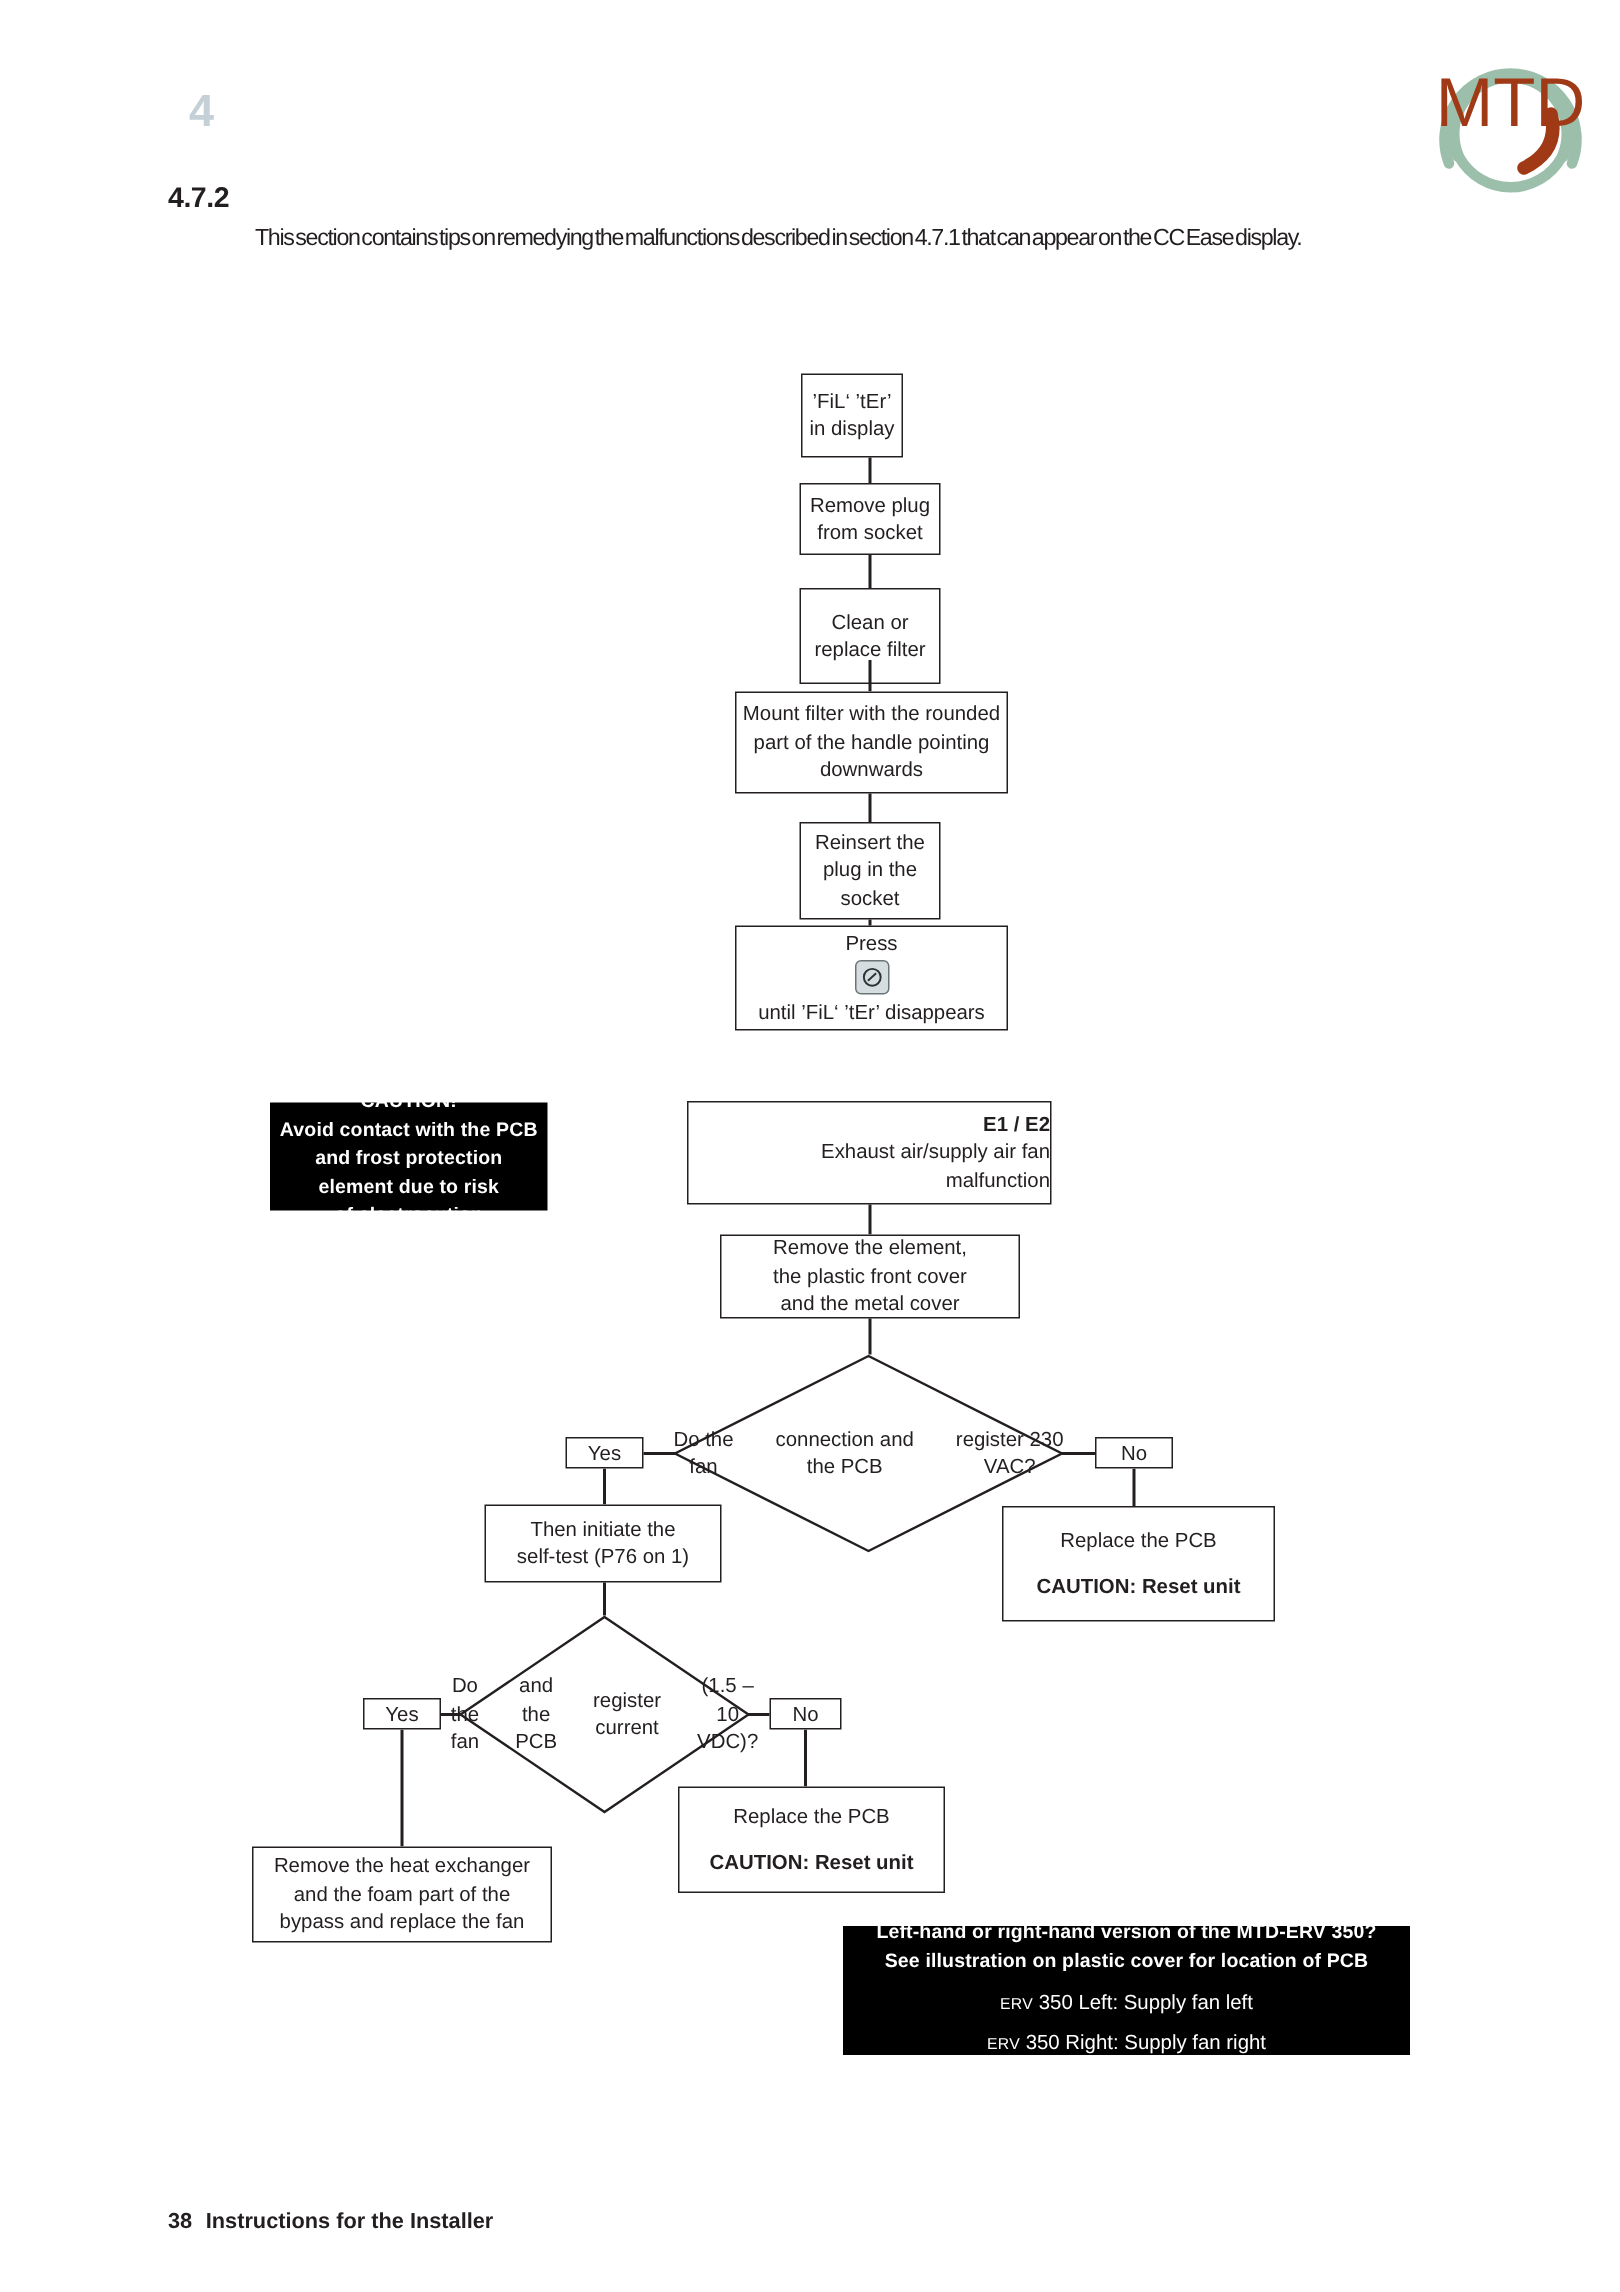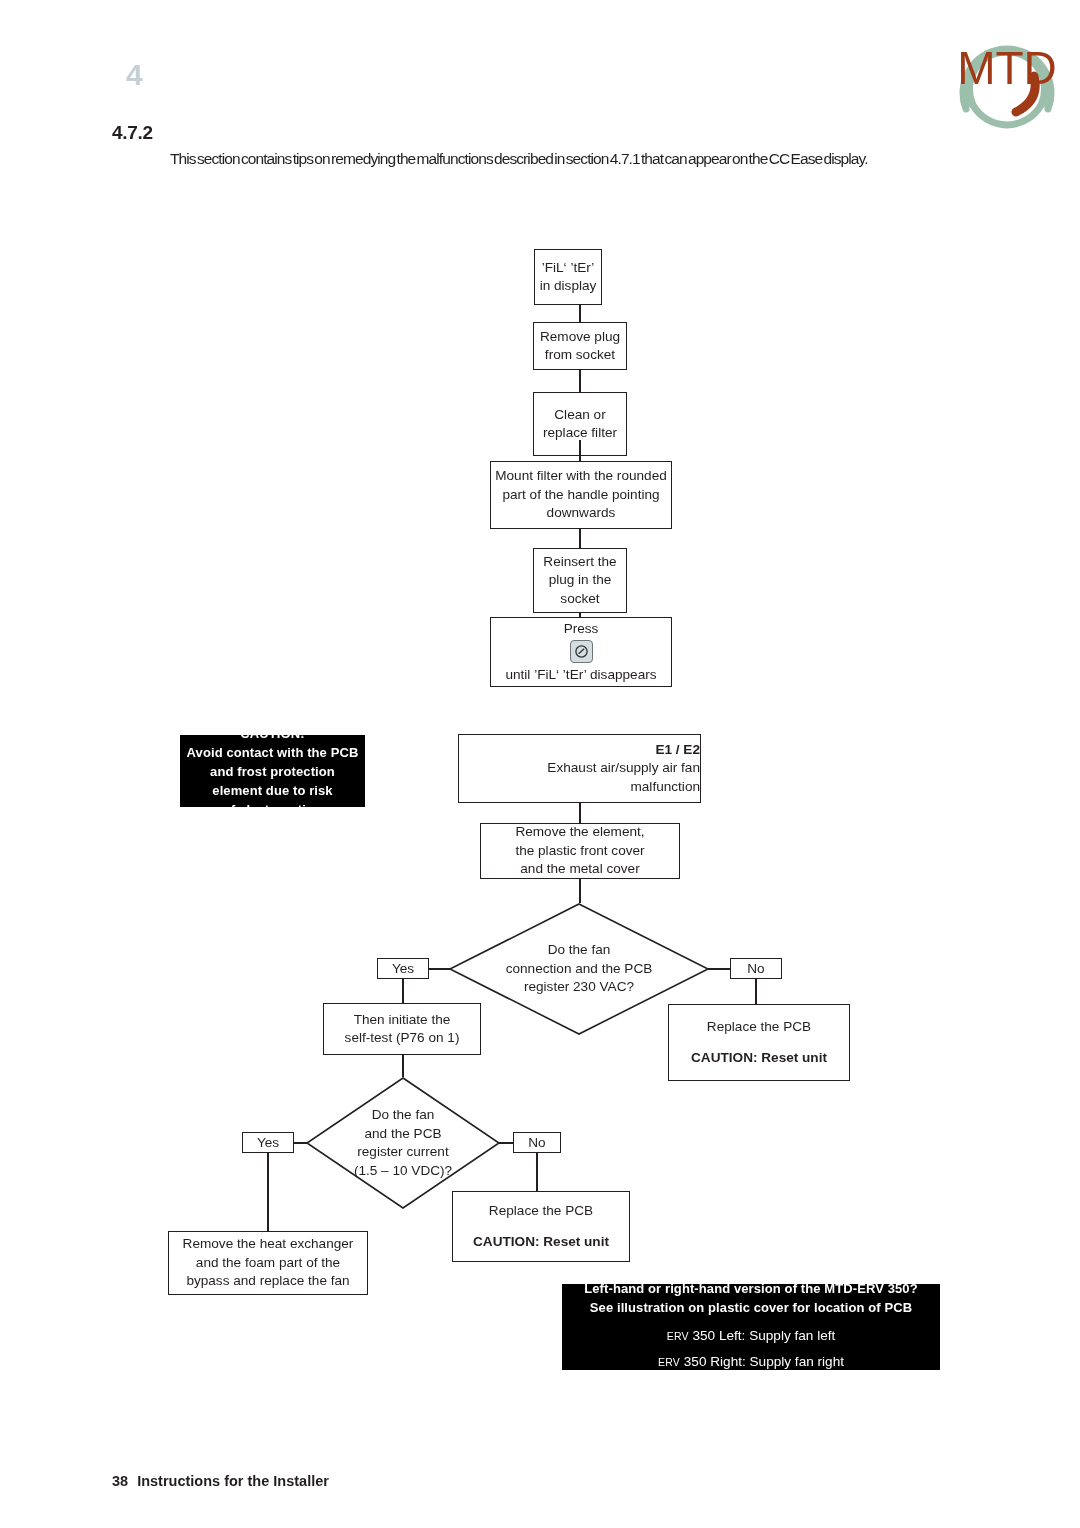--- a/index.html
+++ b/index.html
@@ -105,28 +105,29 @@
   .v { width: 1.6px; }
   .h { height: 1.6px; }
 
   .diamond-wrap { position: absolute; }
   .diamond-wrap svg { position: absolute; left: 0; top: 0; overflow: visible; }
   .diamond-label {
     position: absolute;
     left: 0; top: 0;
     width: 100%; height: 100%;
     display: flex;
-    flex-direction: column;
+    flex-direction: row;
     align-items: center;
     justify-content: center;
     text-align: center;
     font-size: 13.6px;
     line-height: 18.5px;
     color: #231f20;
     pointer-events: none;
+    gap: 24px;
   }
 
   
   .press-btn {
     width: 21px;
     height: 21px;
     border-radius: 4px;
     background: #d6dde0;
     border: 1.2px solid #6b7578;
     display: flex;

